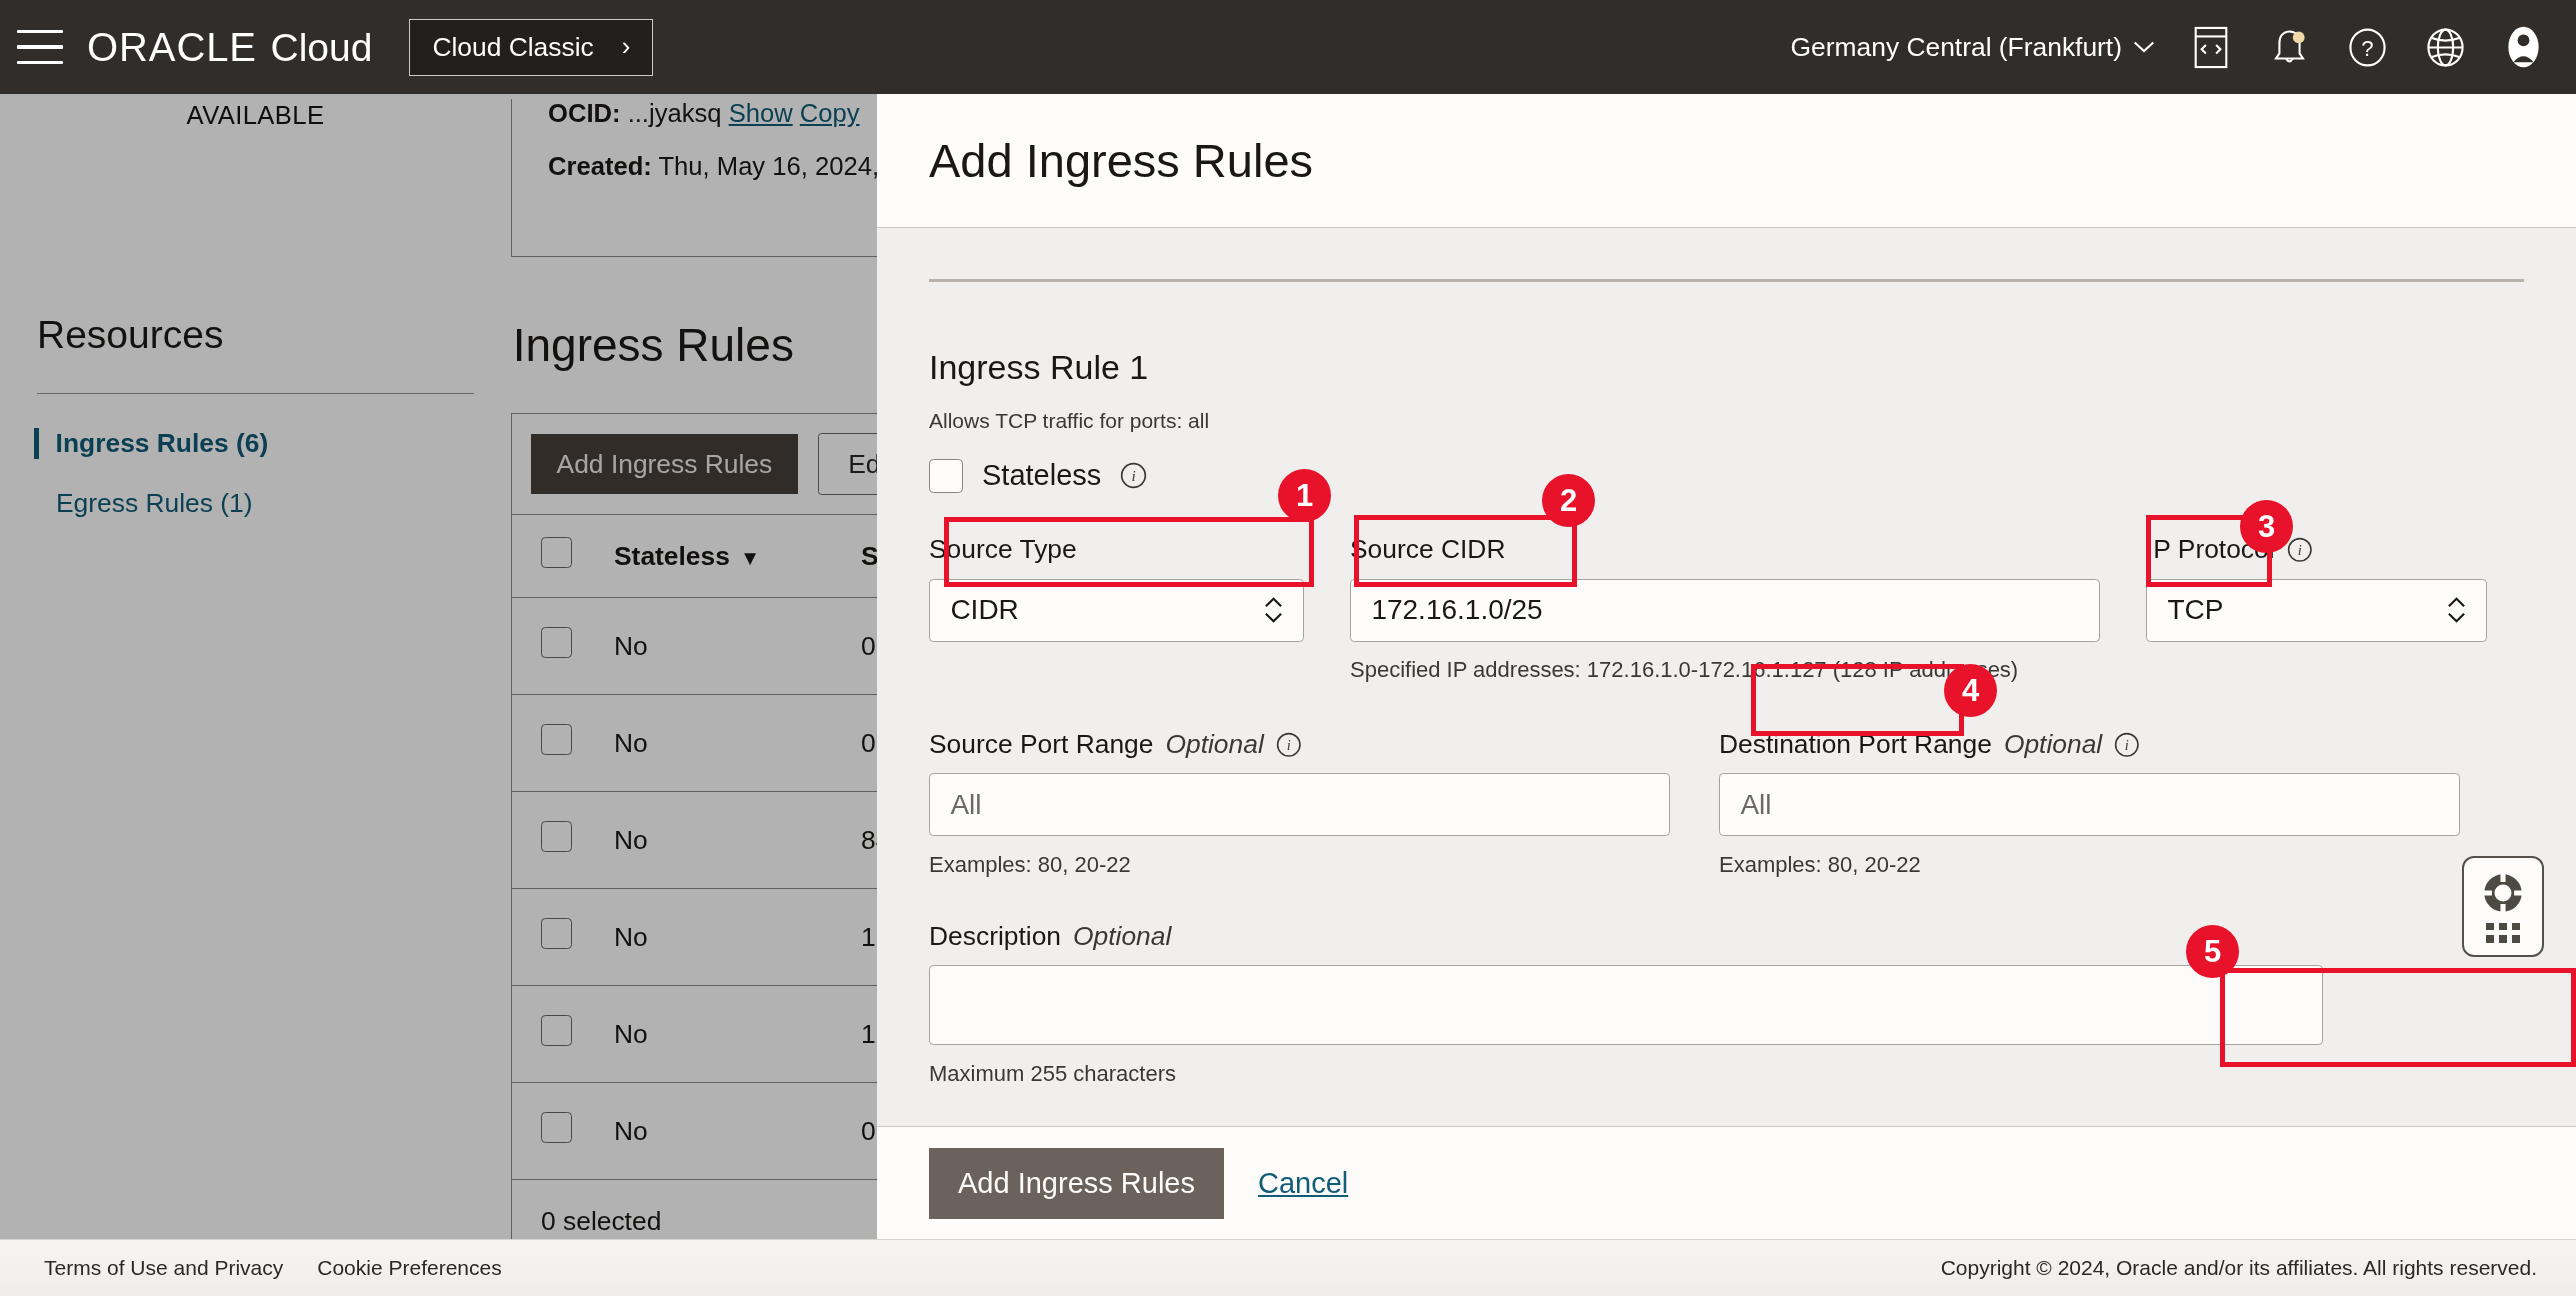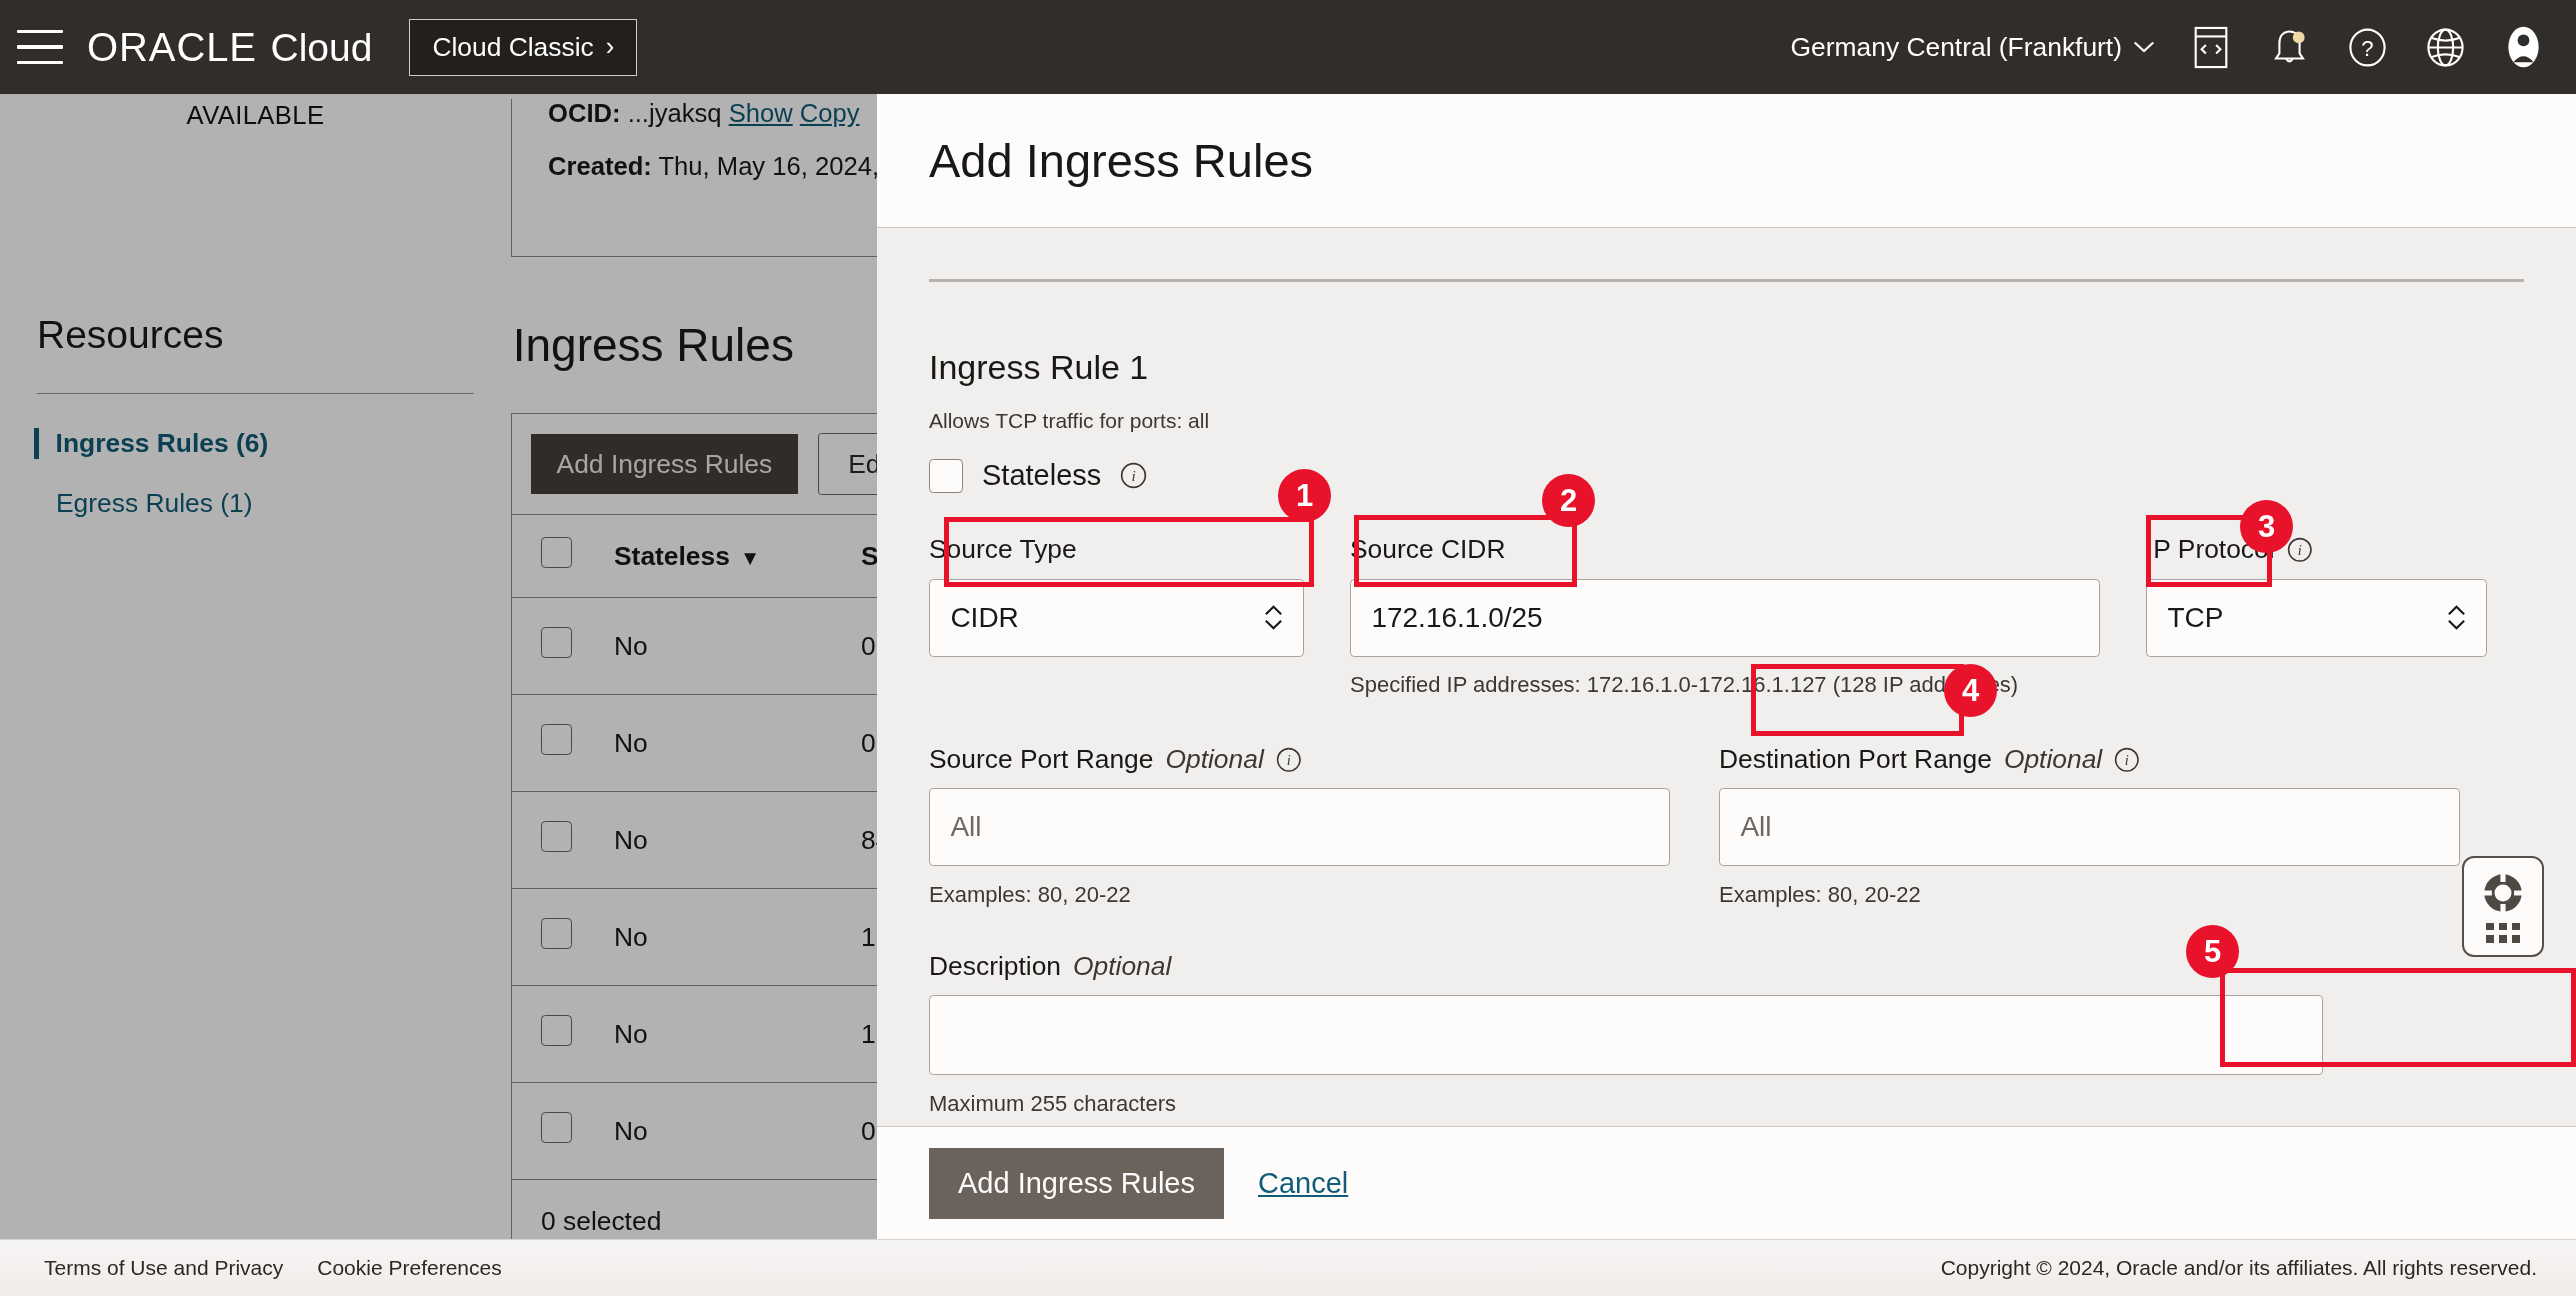--- a/index.html
+++ b/index.html
@@ -19,21 +19,21 @@
     display: flex; flex-direction: column; justify-content: space-between; cursor: pointer; }
   .hamburger span { display: block; height: 3.4px; background: #fff; border-radius: 0.9px; }
 
   .oracle-logo { display: flex; align-items: baseline; gap: 13.6px; }
   .oracle-word { font-size: 40px; letter-spacing: 0.9px; color: #fff; font-weight: 400;
      font-family: "Liberation Sans", sans-serif; }
   .cloud-word { font-size: 39px; color: #fff; font-weight: 300; }
 
   .cloud-classic {
     margin-left: 37px; border: 1.7px solid #cfcac6; background: #221f1d; color: #fff;
-    font-size: 26.4px; padding: 12px 22px; display: flex; align-items: center; gap: 12px;
+    font-size: 26.4px; padding: 12px 22px; display: flex; align-items: center; gap: 28px;
     cursor: pointer; white-space: nowrap;
   }
   .chev-right { font-size: 25.6px; line-height: 1; }
 
   .search-wrap { margin-left: 36px; flex: 0 0 1102px; }
   .search-box {
     width: 1102px; height: 58px; background: #5c5651; border: 0.9px solid #6e6862;
     border-radius: 4.3px; color: #e2ddd8; font-size: 25px; padding: 0 22px;
     font-family: "Liberation Sans", sans-serif;
   }
@@ -111,21 +111,21 @@
   .checkrow .lbl { font-size: 29px; color: #1a1816; }
 
   .infoic { display: inline-flex; vertical-align: middle; cursor: pointer; }
 
   .fieldrow { display: flex; margin-top: 41px; }
   .field { display: flex; flex-direction: column; }
   .flabel { font-size: 26.4px; color: #1a1816; margin-bottom: 13.6px; display: flex; align-items: center; gap: 12px; white-space: nowrap; }
   .flabel .opt { font-style: italic; color: #3a3734; }
 
   .inp, .sel {
-    height: 78px; background: #fdfcfb; border: 0.9px solid #a7a29d; border-radius: 4.3px;
+    height: 63px; background: #fdfcfb; border: 0.9px solid #a7a29d; border-radius: 4.3px;
     font-size: 28px; color: #1a1816; padding: 0 20.4px; font-family: "Liberation Sans", sans-serif;
   }
   .inp::placeholder { color: #6c6863; }
   .sel { display: flex; align-items: center; justify-content: space-between; cursor: pointer; }
   .spin { display: flex; flex-direction: column; align-items: center; gap: 3.4px; color: #1a1816; }
   .spin svg { display: block; }
 
   .hint { font-size: 22px; color: #3a3734; margin-top: 15.3px; }
 
   .textarea-box { height: 80px; background: #fdfcfb; border: 0.9px solid #a7a29d; border-radius: 4.3px; cursor: text; }

